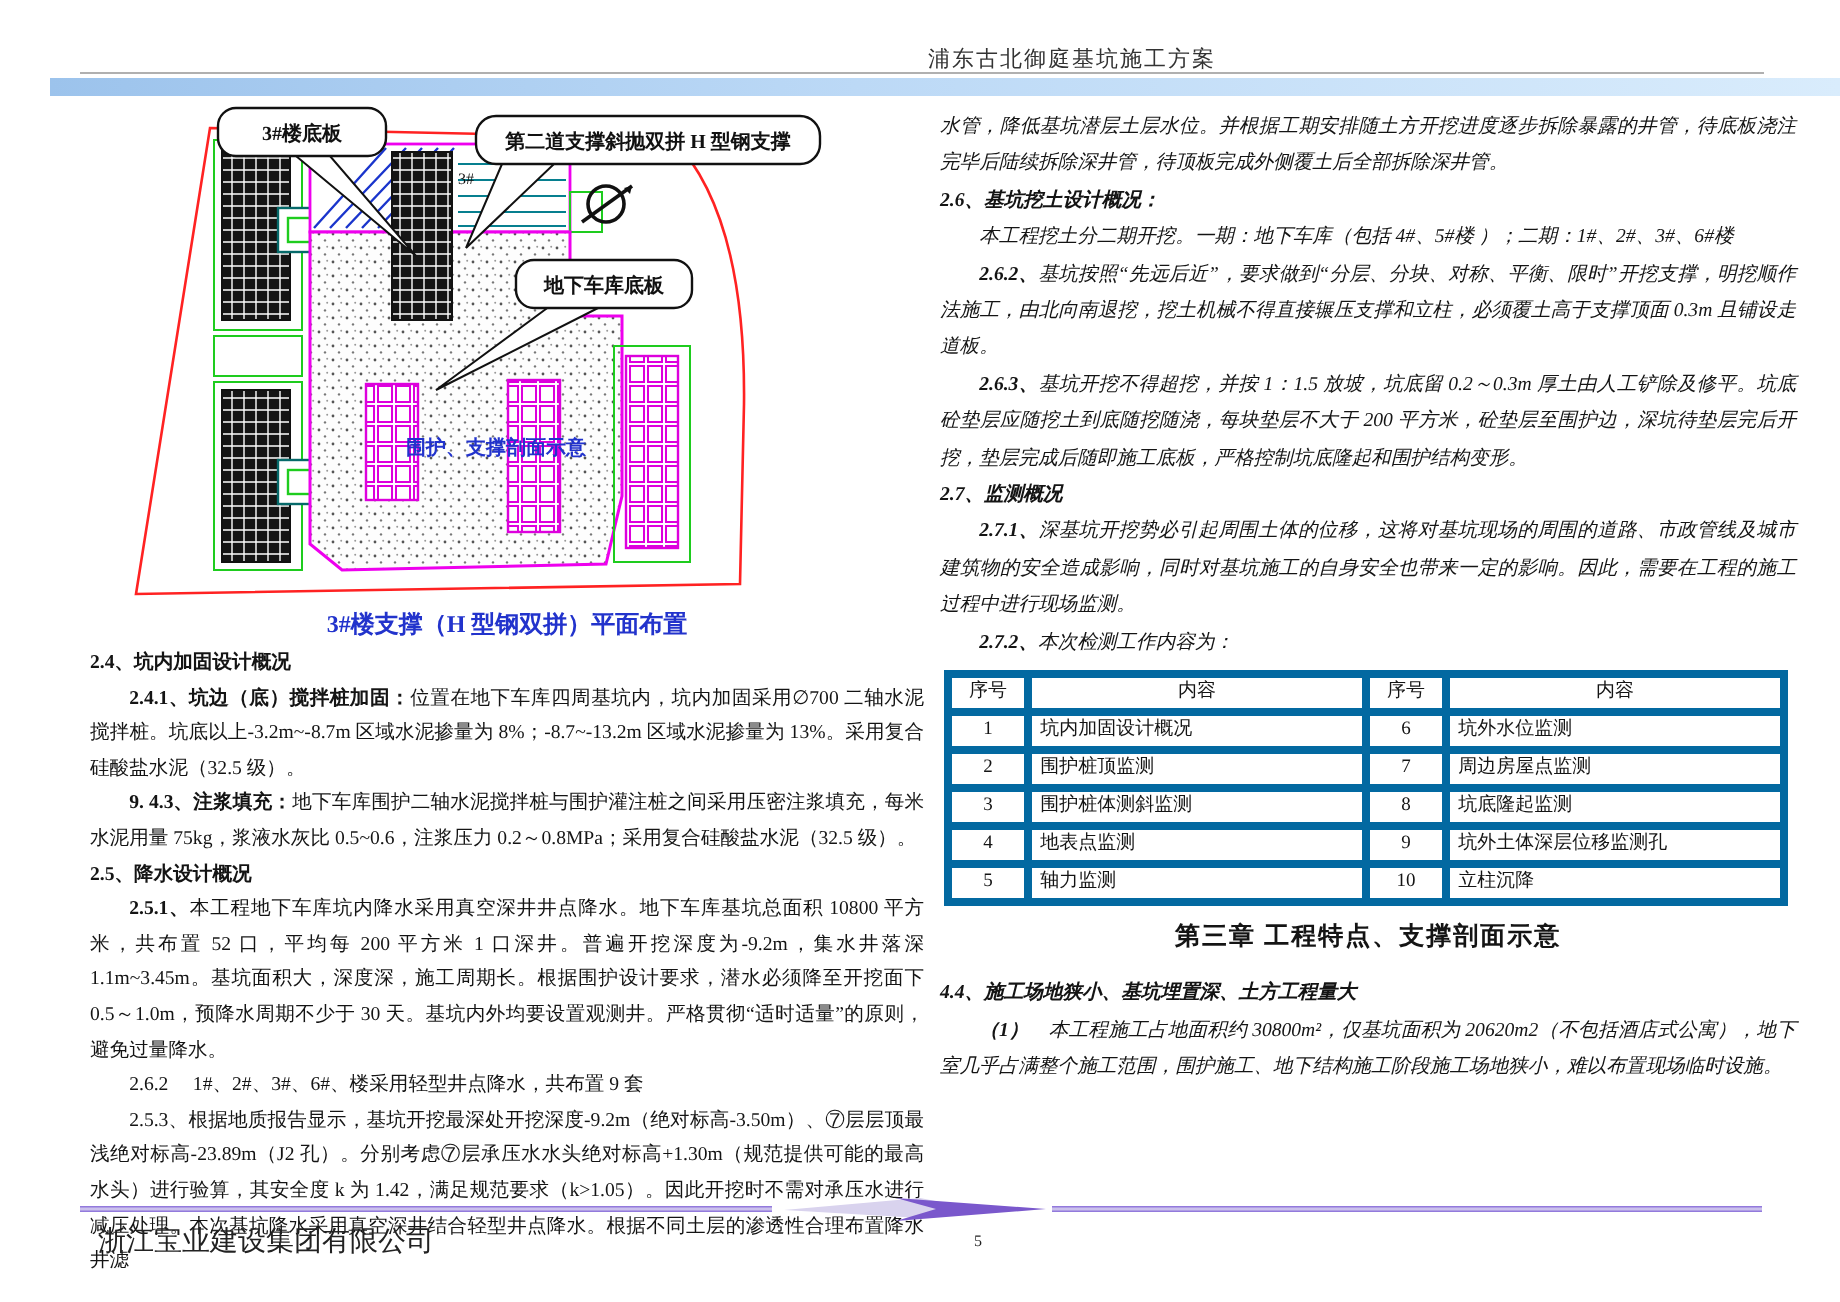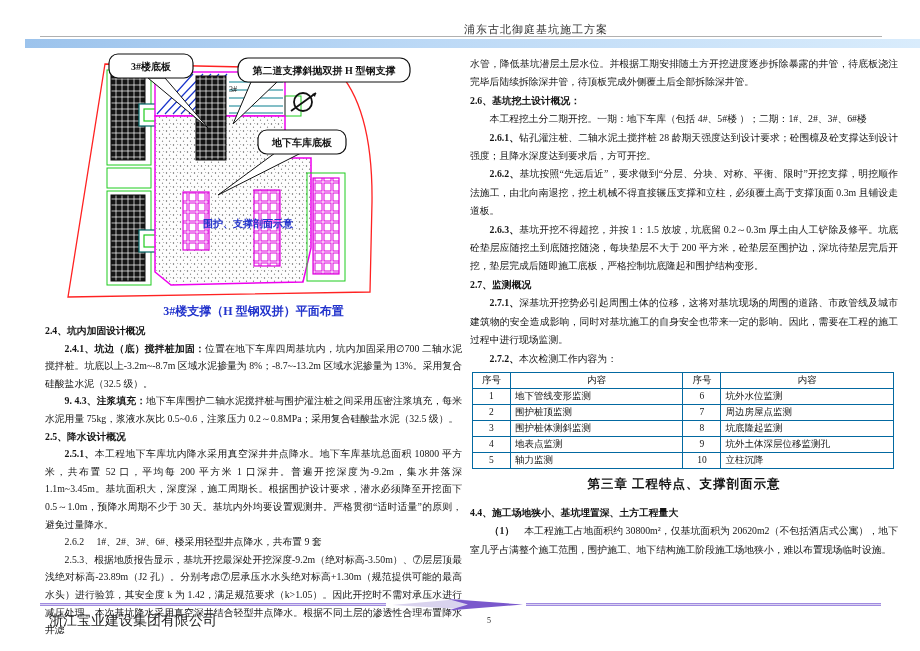--- a/index.html
+++ b/index.html
@@ -9,28 +9,28 @@
   .hdr-title{position:absolute;top:22px;left:464px;font-size:11px;color:#333;letter-spacing:1px;}
   .hdr-rule{position:absolute;top:36px;left:40px;right:38px;border-top:1px solid #b0b0b0;}
   .hdr-bar{position:absolute;top:39px;left:25px;right:0;height:9px;
            background:linear-gradient(90deg,#9cc3ec 0%,#bcd9f6 45%,#d9ecfc 100%);}
   
   .cols{position:absolute;top:52px;left:45px;width:853px;display:flex;gap:8px;}
   .col-l{width:417px;}
   .col-r{width:428px;padding-top:3px;}
   .col-l .txt{margin-top:2px;}
   .col-l p{margin:0;font-size:9.8px;line-height:17.6px;text-align:justify;text-indent:2em;}
-  .col-r p{margin:0;font-size:9.8px;line-height:18.4px;text-align:justify;text-indent:2em;}
+  .col-r p{margin:0;font-size:9.8px;line-height:18.4px;text-align:justify;text-indent:2em;font-style:italic;}
   p.h{font-weight:bold;text-indent:0;}
   p.noind{text-indent:0;}
   .lead{font-weight:bold;}
   .caption{font-size:12px;font-weight:bold;color:#2233cc;text-align:center;margin-top:1px;}
   
   table.mon{border-collapse:collapse;width:422px;margin:4px 0 0 2px;font-size:9.5px;}
-  table.mon th,table.mon td{border:1px solid #0369a1;height:15px;padding:0 4px;font-weight:normal;line-height:15px;}
+  table.mon th,table.mon td{border:4px solid #0369a1;height:15px;padding:0 4px;font-weight:normal;line-height:15px;}
   table.mon th{text-align:center;}
   td.num{text-align:center;width:30px;}
   td.cnt{width:172px;}
   
   .chapter{font-size:12.5px;font-weight:bold;text-align:center;margin:7px 0 0 0;letter-spacing:1px;}
   .s31{margin-top:11px !important;}
   
   .ft-line{position:absolute;top:603px;height:3px;
            background:linear-gradient(#8468d8,#d9d2f0 50%,#8468d8);}
   .ft-line.l{left:40px;width:346px;}
@@ -143,38 +143,37 @@
         <p><span class="lead">2.5.1、</span><span>本工程地下车库坑内降水采用真空深井井点降水。地下车库基坑总面积 10800 平方米，共布置 52 口，平均每 200 平方米 1 口深井。普遍开挖深度为-9.2m，集水井落深 1.1m~3.45m。基坑面积大，深度深，施工周期长。根据围护设计要求，潜水必须降至开挖面下 0.5～1.0m，预降水周期不少于 30 天。基坑内外均要设置观测井。严格贯彻“适时适量”的原则，避免过量降水。</span></p>
         <p>2.6.2　 1#、2#、3#、6#、楼采用轻型井点降水，共布置 9 套</p>
         <p><span>2.5.3、</span><span>根据地质报告显示，基坑开挖最深处开挖深度-9.2m（绝对标高-3.50m）、⑦层层顶最浅绝对标高-23.89m（J2 孔）。分别考虑⑦层承压水水头绝对标高+1.30m（规范提供可能的最高水头）进行验算，其安全度 k 为 1.42，满足规范要求（k&gt;1.05）。因此开挖时不需对承压水进行减压处理。本次基坑降水采用真空深井结合轻型井点降水。根据不同土层的渗透性合理布置降水井滤</span></p>
       </div>
     </div>
 
     <div class="col-r">
       <p class="noind">水管，降低基坑潜层土层水位。并根据工期安排随土方开挖进度逐步拆除暴露的井管，待底板浇注完毕后陆续拆除深井管，待顶板完成外侧覆土后全部拆除深井管。</p>
       <p class="h">2.6、基坑挖土设计概况：</p>
       <p>本工程挖土分二期开挖。一期：地下车库（包括 4#、5#楼 ）；二期：1#、2#、3#、6#楼</p>
-      <p><span class="lead">2.6.1、</span><span>钻孔灌注桩、二轴水泥土搅拌桩 28 龄期天强度达到设计要求；砼围檩及砼支撑达到设计强度；且降水深度达到要求后，方可开挖。</span></p>
       <p><span class="lead">2.6.2、</span><span>基坑按照“先远后近”，要求做到“分层、分块、对称、平衡、限时”开挖支撑，明挖顺作法施工，由北向南退挖，挖土机械不得直接辗压支撑和立柱，必须覆土高于支撑顶面 0.3m 且铺设走道板。</span></p>
       <p><span class="lead">2.6.3、</span><span>基坑开挖不得超挖，并按 1：1.5 放坡，坑底留 0.2～0.3m 厚土由人工铲除及修平。坑底砼垫层应随挖土到底随挖随浇，每块垫层不大于 200 平方米，砼垫层至围护边，深坑待垫层完后开挖，垫层完成后随即施工底板，严格控制坑底隆起和围护结构变形。</span></p>
       <p class="h">2.7、监测概况</p>
       <p><span class="lead">2.7.1、</span><span>深基坑开挖势必引起周围土体的位移，这将对基坑现场的周围的道路、市政管线及城市建筑物的安全造成影响，同时对基坑施工的自身安全也带来一定的影响。因此，需要在工程的施工过程中进行现场监测。</span></p>
       <p><span class="lead">2.7.2、</span><span>本次检测工作内容为：</span></p>
 
       <table class="mon">
         <tbody>
             <tr>
           <th>序号</th>
           <th>内容</th>
           <th>序号</th>
           <th>内容</th>
         </tr>
         <tr>
           <td class="num">1</td>
-          <td class="cnt">地下管线变形监测</td>
+          <td class="cnt">坑内加固设计概况</td>
           <td class="num">6</td>
           <td class="cnt">坑外水位监测</td>
         </tr>
         <tr>
           <td class="num">2</td>
           <td class="cnt">围护桩顶监测</td>
           <td class="num">7</td>
           <td class="cnt">周边房屋点监测</td>
         </tr>
         <tr>

